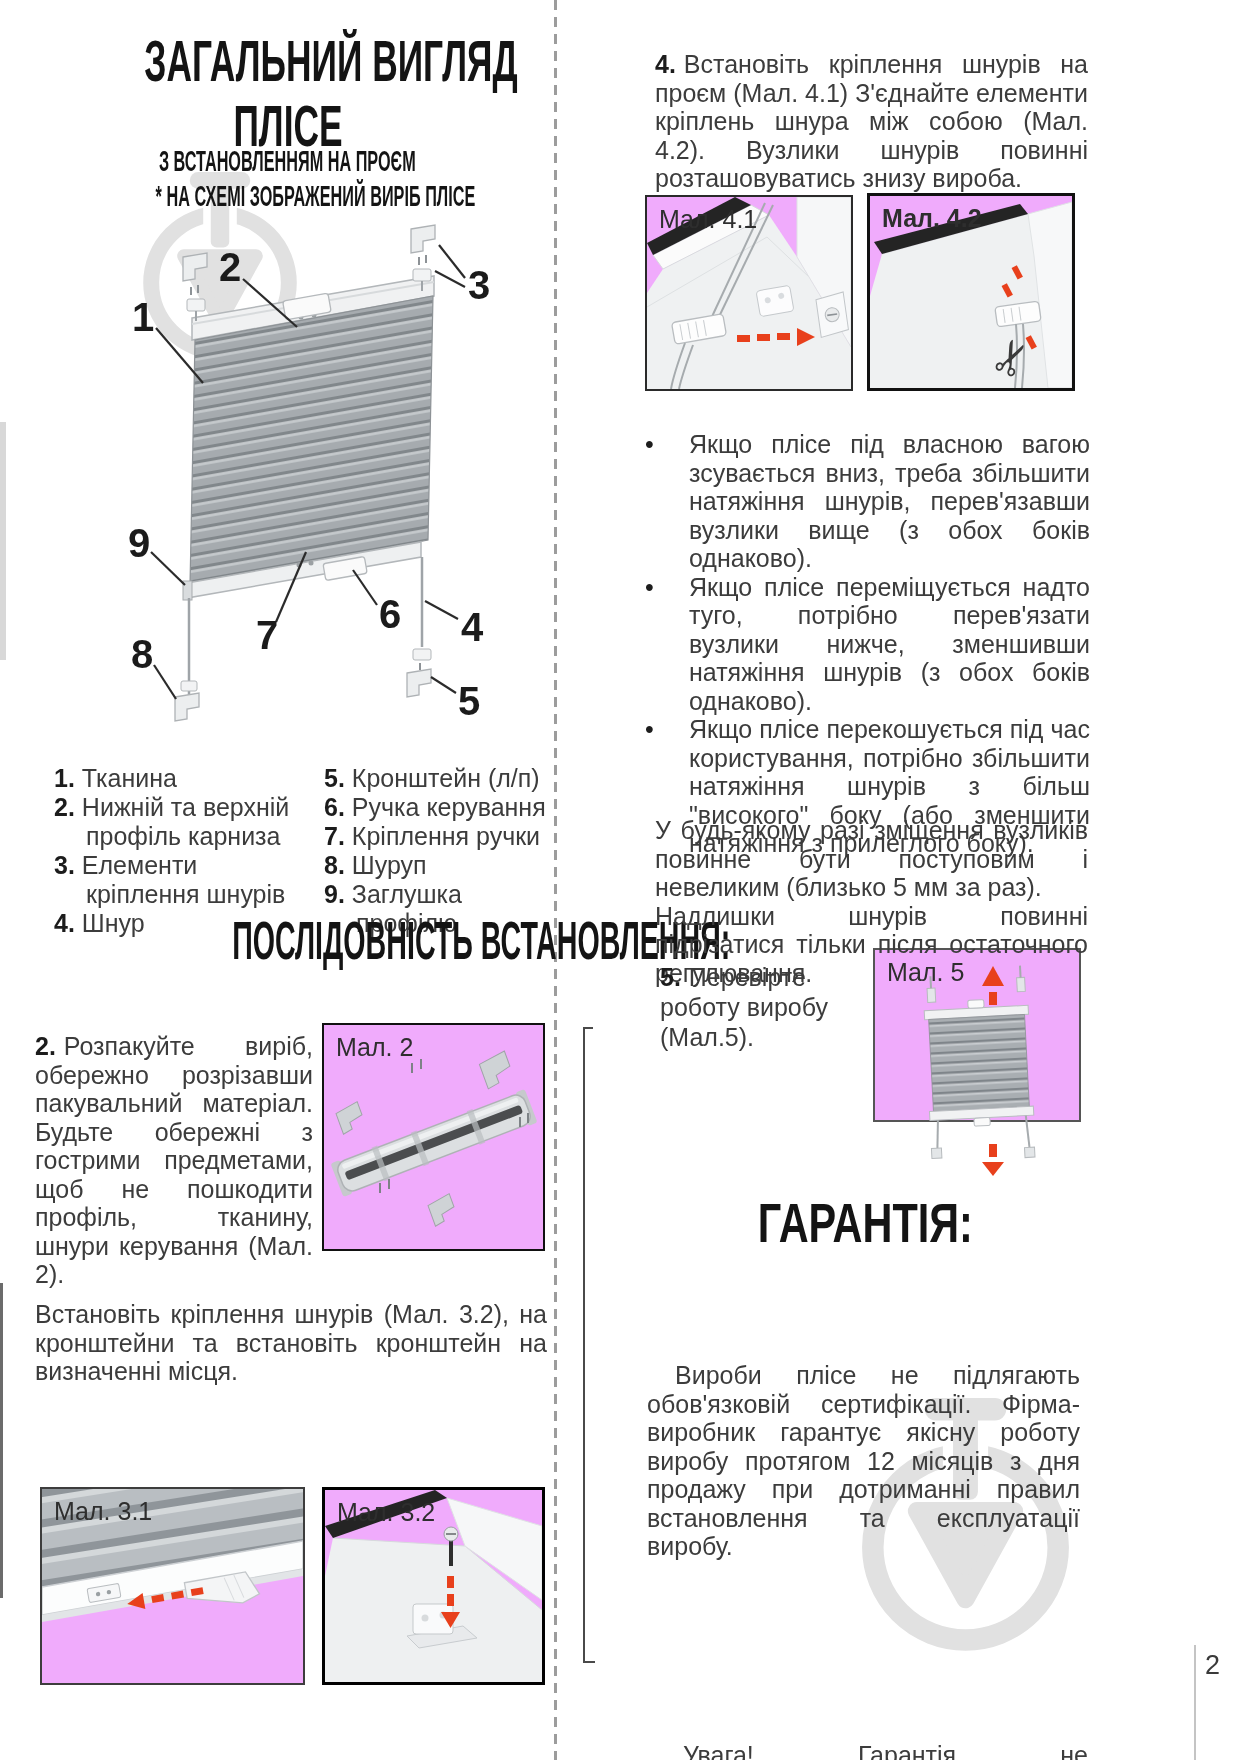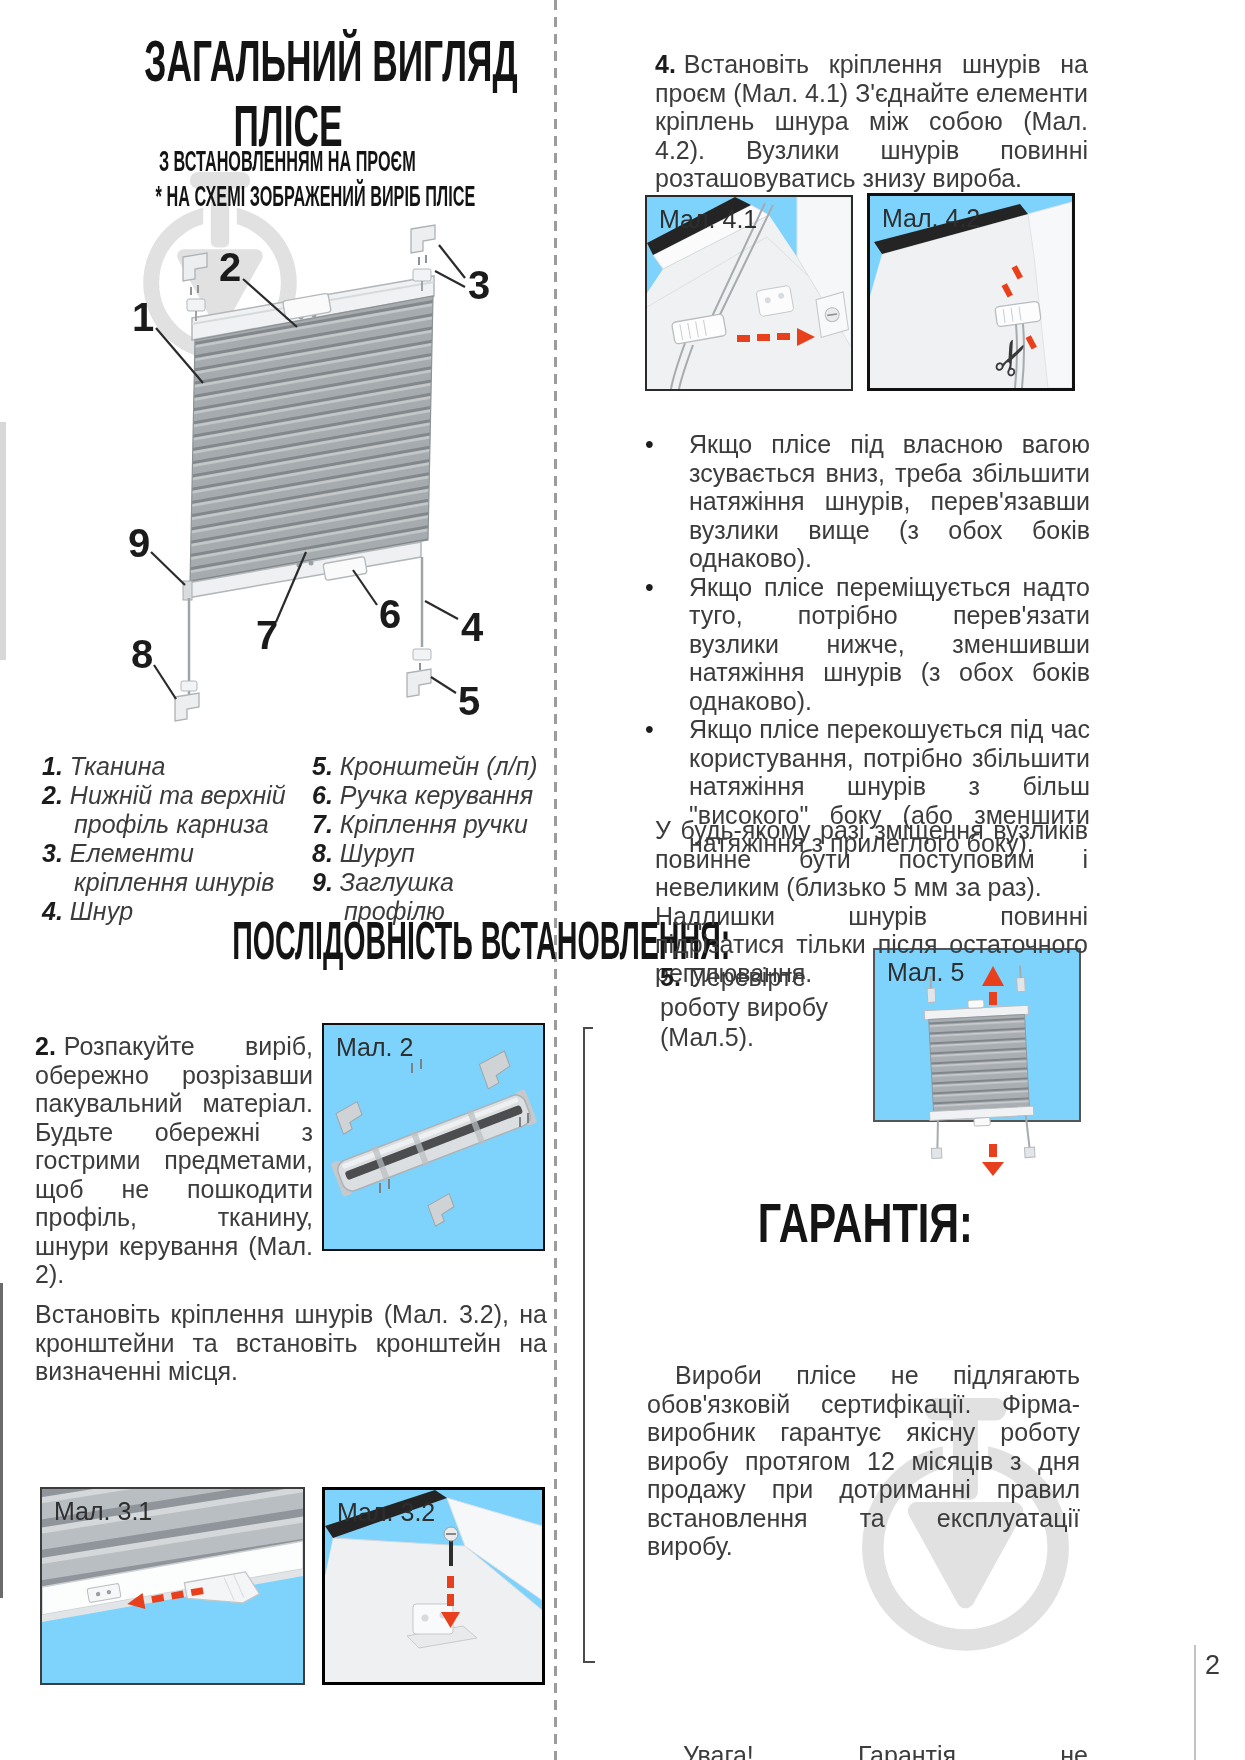--- a/index.html
+++ b/index.html
@@ -9,23 +9,23 @@
   .body{font-size:25px;line-height:28.5px;color:#3c3c3c;}
   .j{text-align:justify;}
   .center{text-align:center;}
   b.num{color:#1c1c1c;margin-right:8px;}
   .hcond{display:inline-block;white-space:nowrap;font-weight:bold;color:#141414;
          transform-origin:50% 50%;}
   .sx62{transform:scaleX(0.62);}
   .sx56{transform:scaleX(0.56);}
   .sx54{transform:scaleX(0.54);}
   .sx74{transform:scaleX(0.74);}
-  .figbox{position:absolute;background:#7dd3fc;box-sizing:border-box;}
+  .figbox{position:absolute;background:#f0abfc;box-sizing:border-box;}
   .figcap{position:absolute;left:12px;top:8px;font-size:25px;color:#2e2e2e;z-index:3;}
-  .legend{list-style:none;margin:0;padding:0;font-size:25px;line-height:29px;color:#3c3c3c;font-style:italic;}
+  .legend{list-style:none;margin:12px;padding:0;font-size:25px;line-height:29px;color:#3c3c3c;}
   .legend li{padding-left:32px;text-indent:-32px;}
   .legend b{color:#1c1c1c;margin-right:7px;}
   .blist{list-style:none;margin:0;padding:0;}
   .blist li{display:flex;margin:0;}
   .blist .dot{width:44px;flex:none;color:#1d1d1d;font-size:25px;line-height:28.5px;}
   .blist .btxt{flex:1;}
   .vdash{left:554px;top:0;width:3px;height:1760px;
          background:repeating-linear-gradient(180deg,#9c9c9c 0 10px,transparent 10px 17px);}
   .wm{z-index:0;}
   .z1{z-index:1;}
@@ -306,21 +306,21 @@
         <polygon points="150,131 150,149 168,140"></polygon>
       </g>
       <g transform="translate(176,124) rotate(-8)">
         <path d="M-4,-22 L24,-26 L24,12 L-4,16 Z" fill="#f8f9fa" stroke="#c2c6c9"></path>
         <circle cx="10" cy="-5" r="7" fill="#e9ebec" stroke="#b7bbbe"></circle>
         <line x1="5" y1="-5" x2="15" y2="-5" stroke="#8d9296" stroke-width="1.6"></line>
       </g>
     </svg>
   </div>
 
-  <div class="figbox" style="left:867px;top:193px;width:208px;height:198px;border:3px solid #111;">
+  <div class="figbox" style="left:867px;top:193px;width:208px;height:198px;border:3px solid #111;font-weight:bold;">
     <div class="figcap">Мал. 4.2</div>
     <svg width="202" height="192" viewBox="0 0 202 192">
       <polygon points="0,192 0,100 12,58 158,18 178,90 178,192" fill="#eff1f2"></polygon>
       <line x1="12" y1="58" x2="158" y2="18" stroke="#dde0e2"></line>
       <line x1="158" y1="18" x2="178" y2="90" stroke="#dde0e2"></line>
       <polygon points="158,18 202,6 202,192 178,192 164,60" fill="#f7f8f9" stroke="#e0e3e5"></polygon>
       <polygon points="4,46 150,8 158,18 12,58" fill="#242424"></polygon>
       <g transform="translate(148,118) rotate(-8)">
         <rect x="-22" y="-10" width="44" height="20" rx="4" fill="#fdfdfd" stroke="#b9bdc0" stroke-width="1.3"></rect>
         <line x1="-14" y1="-7" x2="-14" y2="7" stroke="#c9cdd0"></line>

